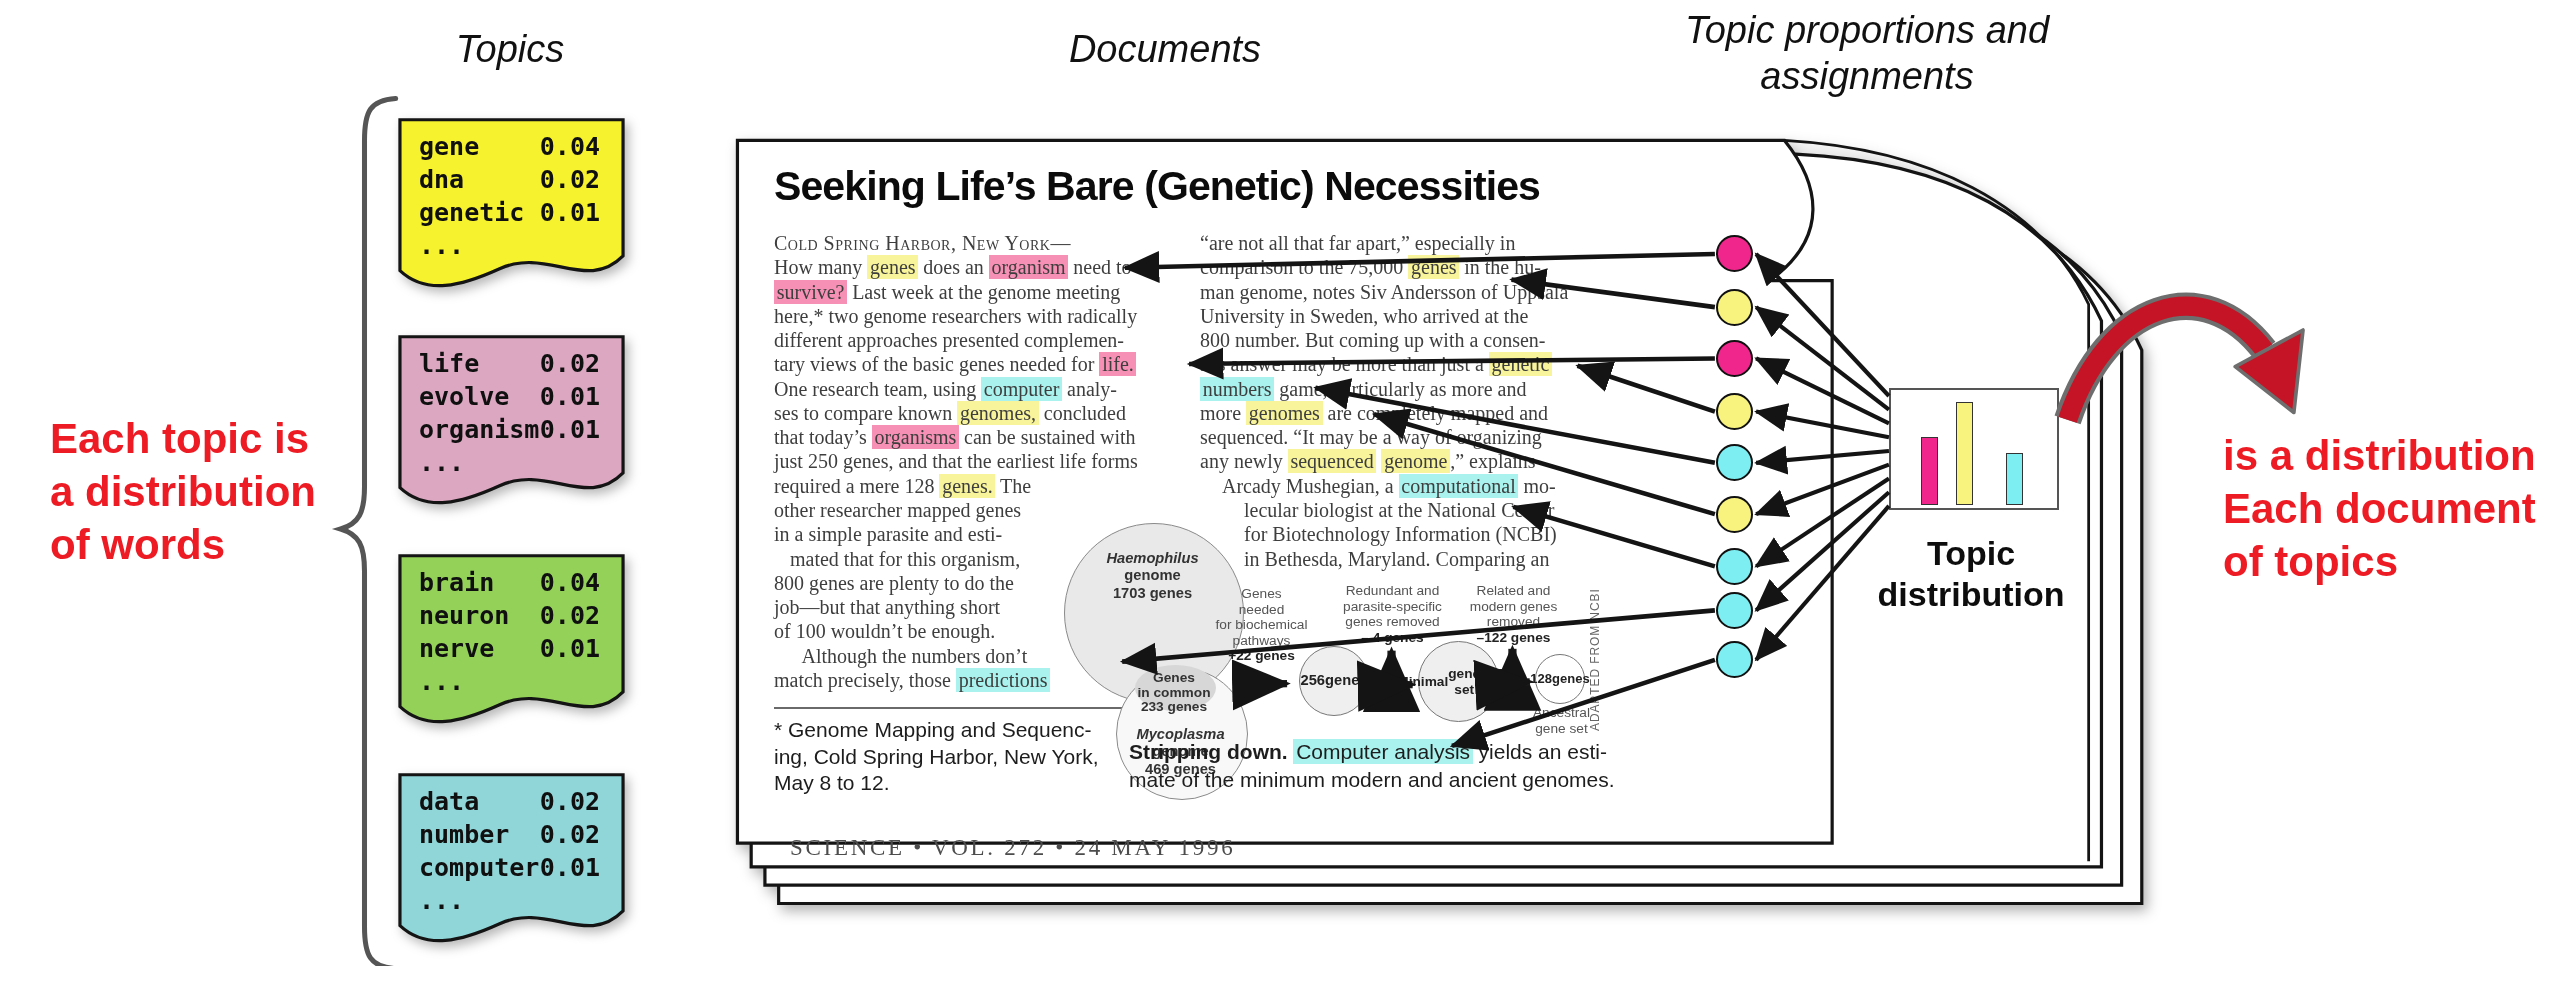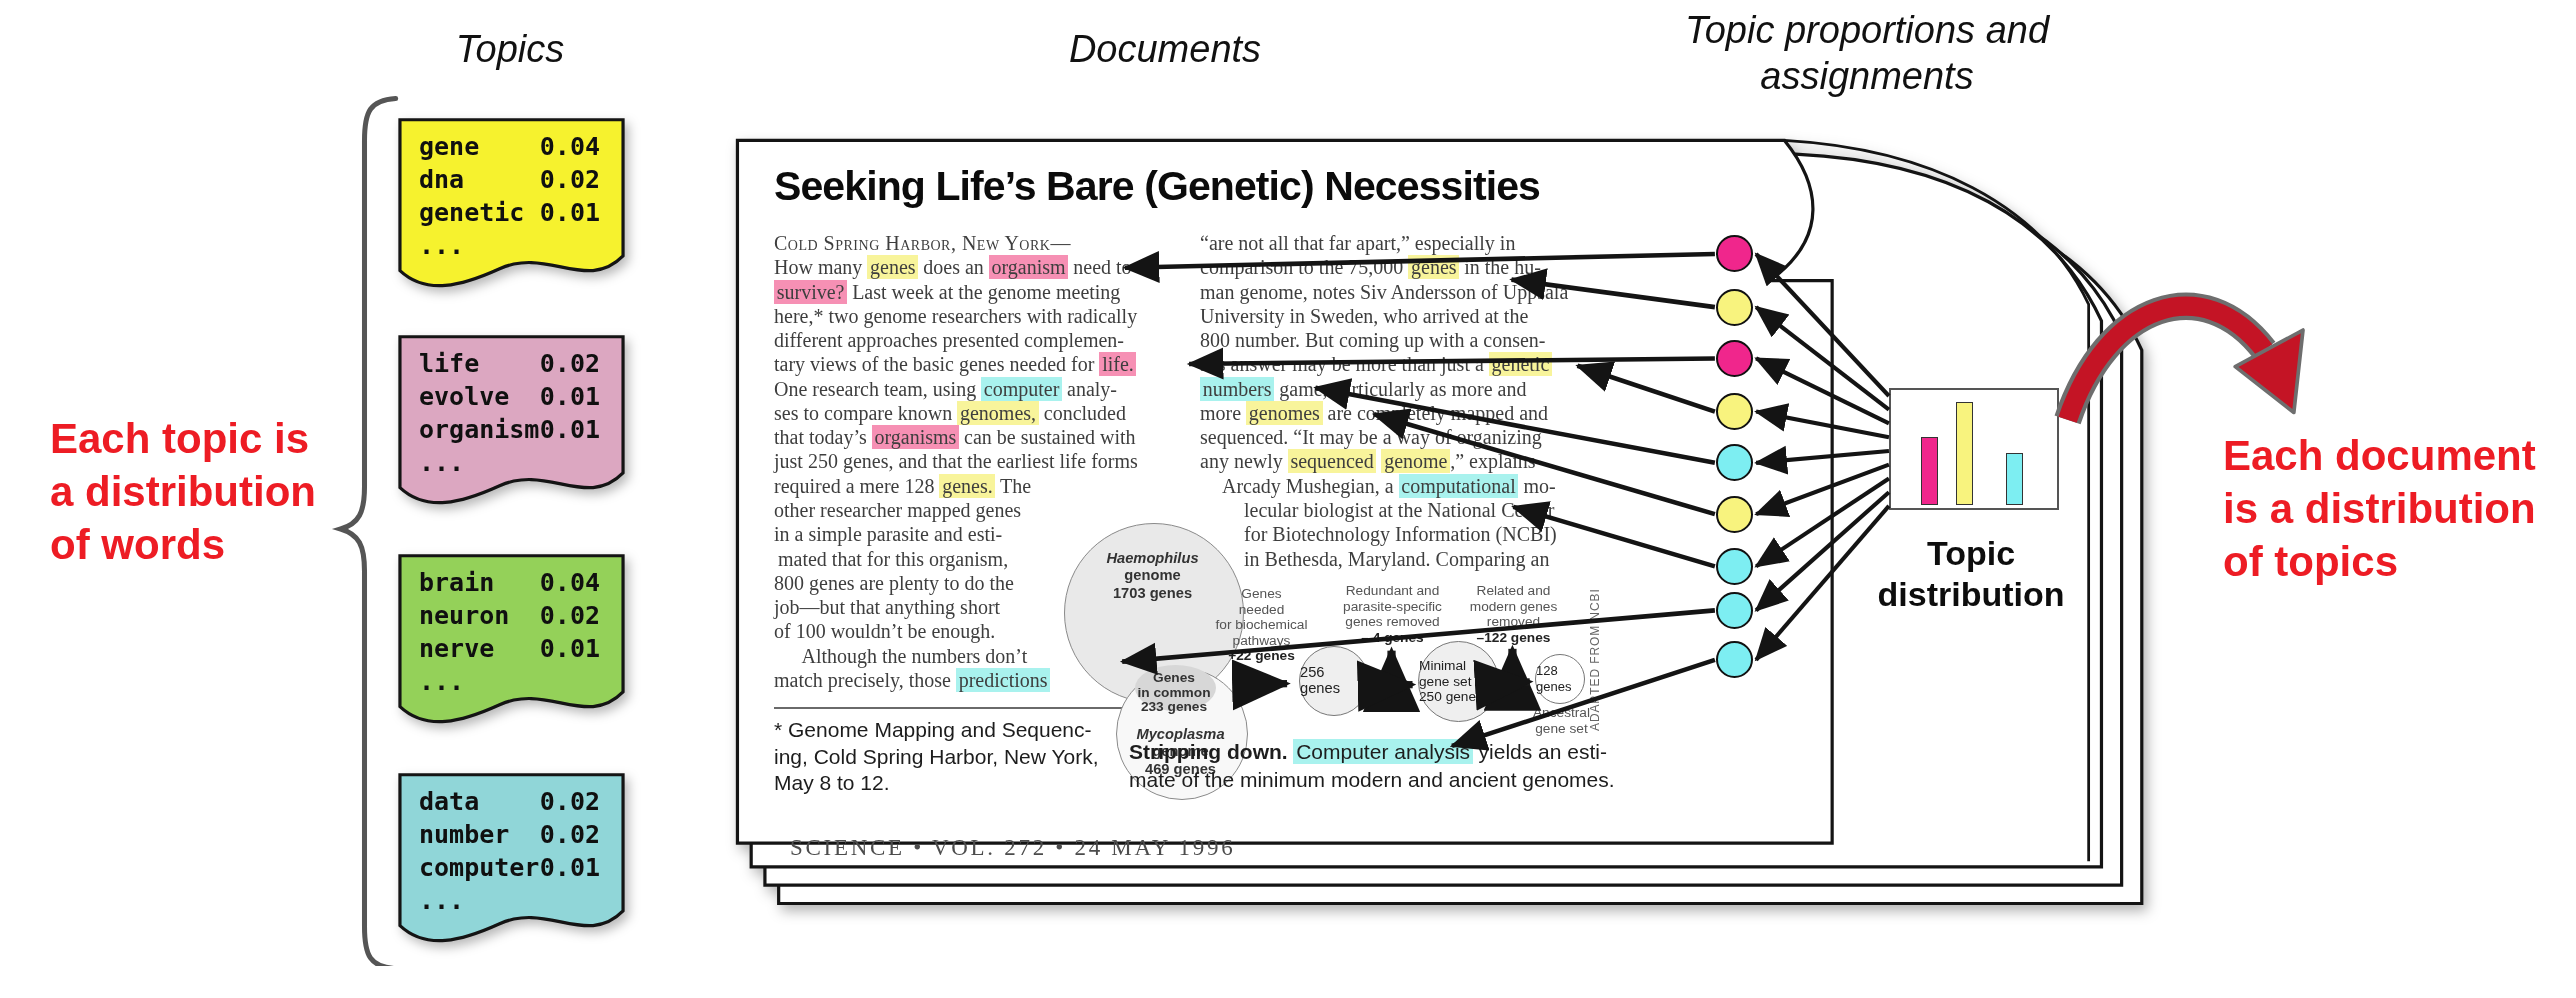--- a/index.html
+++ b/index.html
@@ -42,22 +42,22 @@
   #venn-lens{position:absolute;left:1135px;top:665px;width:81px;height:46px;border-radius:50%;
              background:#d7d7d7;}
   #venn-small{left:1116px;top:668px;width:130px;height:130px;background:#f8f8f8;}
   .venn-label{position:absolute;text-align:center;font-size:14.7px;line-height:17.4px;
               font-weight:700;color:#333;}
   .venn-label .it{font-style:italic;}
   
   .flow-label{position:absolute;text-align:center;font-size:13.7px;line-height:15.6px;color:#555;}
   .flow-label .bl{font-weight:700;color:#222;}
   .flow-node{position:absolute;border-radius:50%;background:#efefef;border:1.8px solid #777;
-             display:flex;flex-direction:column;align-items:flex-start;justify-content:center;
-             font-size:13.7px;line-height:15.6px;font-weight:400;color:#222;text-align:center;}
+             display:flex;flex-direction:row;align-items:center;justify-content:center;
+             font-size:13.7px;line-height:15.6px;font-weight:700;color:#222;text-align:center;}
   #flow-credit{position:absolute;left:1588px;top:575px;height:156px;writing-mode:vertical-rl;
                transform:rotate(180deg);font-size:12px;color:#666;letter-spacing:0.9px;}
   #doc-caption{position:absolute;left:1129px;top:738px;font-size:21px;line-height:27.5px;color:#1d1d1d;}
   #doc-caption .b{font-weight:700;}
   #doc-caption .c{background:var(--hl_cyan);padding:0.9px 2.7px;}
   
   .dot{position:absolute;width:37px;height:37px;border-radius:50%;border:2.7px solid #111;
        box-sizing:border-box;}
   
   #histbox{position:absolute;left:1889px;top:388px;width:170px;height:122px;background:#fff;
@@ -87,22 +87,22 @@
     <div>Topic proportions and</div>
     <div>assignments</div>
   </div>
 
   <div class="callout" style="left:50px;top:412px;">
     <div>Each topic is</div>
     <div>a distribution</div>
     <div>of words</div>
   </div>
   <div class="callout" style="left:2223px;top:429px;">
+    <div>is a distribution</div>
     <div>Each document</div>
-    <div>is a distribution</div>
     <div>of topics</div>
   </div>
 
   <svg id="brace" width="77" height="883" viewBox="0 0 84 964">
     <path d="M76,6 C48,8 42,20 42,52 L42,430 C42,458 36,470 16,476 C36,482 42,494 42,522 L42,910 C42,942 48,954 76,956" fill="none" stroke="#555" stroke-width="5.5" stroke-linecap="round"></path>
   </svg>
 
   <div id="topic-cards">
       <div class="tcard" style="top: 117px;">
         <svg width="229" height="192" viewBox="0 0 250 210">
@@ -198,21 +198,21 @@
       <div class="dline" style="top: 73px; left: 0px;"><span>here,* two genome researchers with radically</span></div>
       <div class="dline" style="top: 97px; left: 0px;"><span>different approaches presented complemen-</span></div>
       <div class="dline" style="top: 121px; left: 0px;"><span>tary views of the basic genes needed for </span><span class="p">life.</span></div>
       <div class="dline" style="top: 146px; left: 0px;"><span>One research team, using </span><span class="c">computer</span><span> analy-</span></div>
       <div class="dline" style="top: 170px; left: 0px;"><span>ses to compare known </span><span class="y">genomes,</span><span> concluded</span></div>
       <div class="dline" style="top: 194px; left: 0px;"><span>that today’s </span><span class="p">organisms</span><span> can be sustained with</span></div>
       <div class="dline" style="top: 218px; left: 0px;"><span>just 250 genes, and that the earliest life forms</span></div>
       <div class="dline" style="top: 243px; left: 0px;"><span>required a mere 128 </span><span class="y">genes.</span><span> The</span></div>
       <div class="dline" style="top: 267px; left: 0px;"><span>other researcher mapped genes</span></div>
       <div class="dline" style="top: 291px; left: 0px;"><span>in a simple parasite and esti-</span></div>
-      <div class="dline" style="top: 316px; left: 4px;"><span>mated that for this organism,</span></div>
+      <div class="dline" style="top: 316px; left: 16px;"><span>mated that for this organism,</span></div>
       <div class="dline" style="top: 340px; left: 0px;"><span>800 genes are plenty to do the</span></div>
       <div class="dline" style="top: 364px; left: 0px;"><span>job—but that anything short</span></div>
       <div class="dline" style="top: 388px; left: 0px;"><span>of 100 wouldn’t be enough.</span></div>
       <div class="dline" style="top: 413px; left: 27.5px;"><span>Although the numbers don’t</span></div>
       <div class="dline" style="top: 437px; left: 0px;"><span>match precisely, those </span><span class="c">predictions</span></div>
     </div>
   <div id="col2">
       <div class="dline" style="top: 0px; left: 0px;"><span>“are not all that far apart,” especially in</span></div>
       <div class="dline" style="top: 24px; left: 0px;"><span>comparison to the 75,000 </span><span class="y">genes</span><span> in the hu-</span></div>
       <div class="dline" style="top: 49px; left: 0px;"><span>man genome, notes Siv Andersson of Uppsala</span></div>

